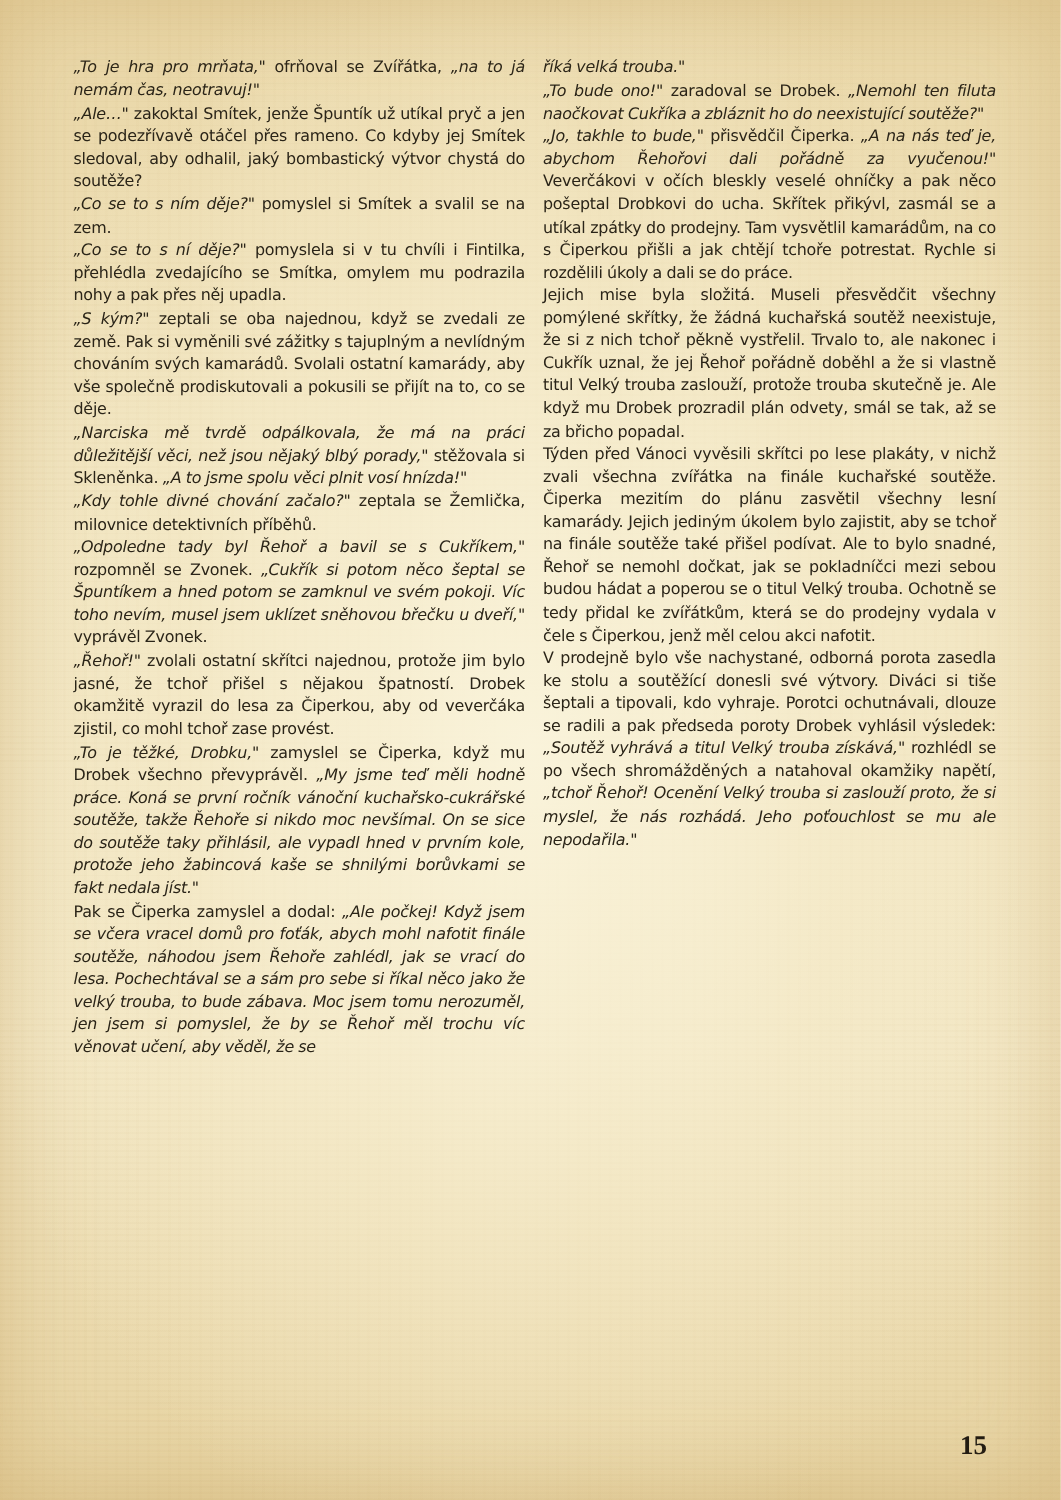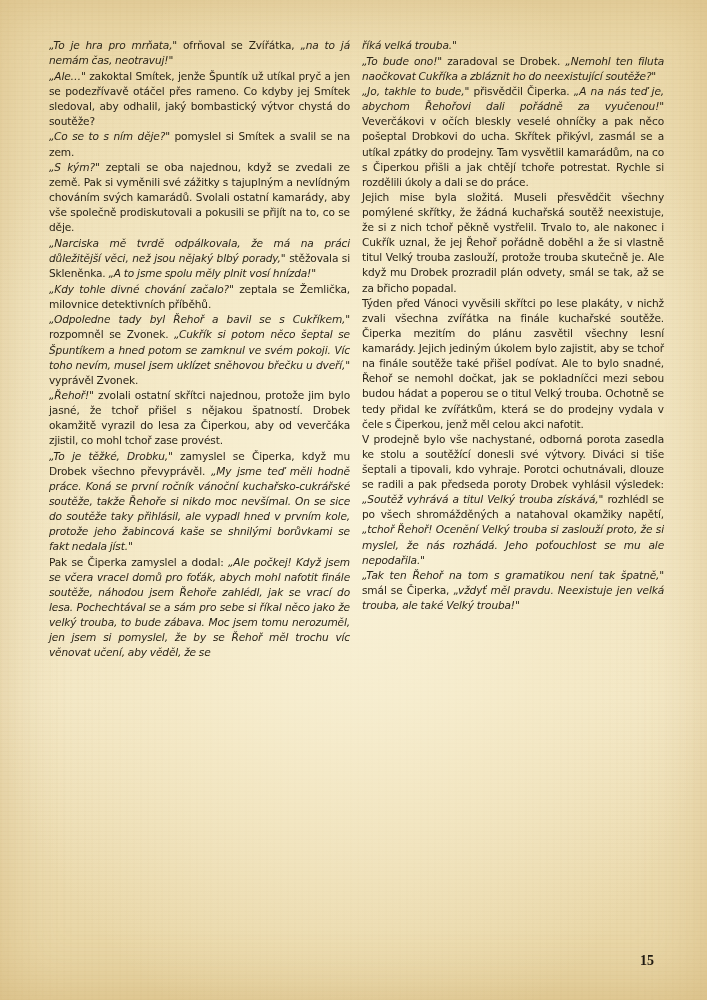--- a/index.html
+++ b/index.html
@@ -30,42 +30,42 @@
       letter-spacing: -0.15px;
       word-spacing: -0.3px;
     }
     .col-left { left: 49px; width: 301px; }
     .col-right { left: 362px; width: 302px; }
     .para { margin: 0 0 0.6px 0; text-indent: 0; }
     .it { font-style: italic; }
     .page-number {
       position: absolute; left: 640px; top: 953px;
       font-family: "Liberation Serif", serif;
-      font-weight: bold; font-size: 14px; color: #1c1710;
+      font-weight: bold; font-size: 18px; color: #1c1710;
     }
   </style>
 </head>
 <body>
 
 <div class="page">
   <div class="col col-left">
       <p class="para"><span class="it">„To je hra pro mrňata,"</span><span class="rm"> ofrňoval se Zvířátka, </span><span class="it">„na to já nemám čas, neotravuj!"</span></p>
       <p class="para"><span class="it">„Ale…"</span><span class="rm"> zakoktal Smítek, jenže Špuntík už utíkal pryč a jen se podezřívavě otáčel přes rameno. Co kdyby jej Smítek sledoval, aby odhalil, jaký bombastický výtvor chystá do soutěže?</span></p>
       <p class="para"><span class="it">„Co se to s ním děje?"</span><span class="rm"> pomyslel si Smítek a svalil se na zem.</span></p>
+      <p class="para"><span class="it">„Co se to s ní děje?"</span><span class="rm"> pomyslela si v tu chvíli i Fintilka, přehlédla zvedajícího se Smítka, omylem mu podrazila nohy a pak přes něj upadla.</span></p>
       <p class="para"><span class="it">„S kým?"</span><span class="rm"> zeptali se oba najednou, když se zvedali ze země. Pak si vyměnili své zážitky s tajuplným a nevlídným chováním svých kamarádů. Svolali ostatní kamarády, aby vše společně prodiskutovali a pokusili se přijít na to, co se děje.</span></p>
-      <p class="para"><span class="it">„Narciska mě tvrdě odpálkovala, že má na práci důležitější věci, než jsou nějaký blbý porady,"</span><span class="rm"> stěžovala si Skleněnka. </span><span class="it">„A to jsme spolu měly plnit vosí hnízda!"</span></p>
+      <p class="para"><span class="it">„Narciska mě tvrdě odpálkovala, že má na práci důležitější věci, než jsou nějaký blbý porady,"</span><span class="rm"> stěžovala si Skleněnka. </span><span class="it">„A to jsme spolu věci plnit vosí hnízda!"</span></p>
       <p class="para"><span class="it">„Kdy tohle divné chování začalo?"</span><span class="rm"> zeptala se Žemlička, milovnice detektivních příběhů.</span></p>
       <p class="para"><span class="it">„Odpoledne tady byl Řehoř a bavil se s Cukříkem,"</span><span class="rm"> rozpomněl se Zvonek. </span><span class="it">„Cukřík si potom něco šeptal se Špuntíkem a hned potom se zamknul ve svém pokoji. Víc toho nevím, musel jsem uklízet sněhovou břečku u dveří,"</span><span class="rm"> vyprávěl Zvonek.</span></p>
       <p class="para"><span class="it">„Řehoř!"</span><span class="rm"> zvolali ostatní skřítci najednou, protože jim bylo jasné, že tchoř přišel s nějakou špatností. Drobek okamžitě vyrazil do lesa za Čiperkou, aby od veverčáka zjistil, co mohl tchoř zase provést.</span></p>
       <p class="para"><span class="it">„To je těžké, Drobku,"</span><span class="rm"> zamyslel se Čiperka, když mu Drobek všechno převyprávěl. </span><span class="it">„My jsme teď měli hodně práce. Koná se první ročník vánoční kuchařsko-cukrářské soutěže, takže Řehoře si nikdo moc nevšímal. On se sice do soutěže taky přihlásil, ale vypadl hned v prvním kole, protože jeho žabincová kaše se shnilými borůvkami se fakt nedala jíst."</span></p>
       <p class="para"><span class="rm">Pak se Čiperka zamyslel a dodal: </span><span class="it">„Ale počkej! Když jsem se včera vracel domů pro foťák, abych mohl nafotit finále soutěže, náhodou jsem Řehoře zahlédl, jak se vrací do lesa. Pochechtával se a sám pro sebe si říkal něco jako že velký trouba, to bude zábava. Moc jsem tomu nerozuměl, jen jsem si pomyslel, že by se Řehoř měl trochu víc věnovat učení, aby věděl, že se</span></p>
     </div>
   <div class="col col-right">
       <p class="para"><span class="it">říká velká trouba."</span></p>
       <p class="para"><span class="it">„To bude ono!"</span><span class="rm"> zaradoval se Drobek. </span><span class="it">„Nemohl ten filuta naočkovat Cukříka a zbláznit ho do neexistující soutěže?"</span></p>
       <p class="para"><span class="it">„Jo, takhle to bude,"</span><span class="rm"> přisvědčil Čiperka. </span><span class="it">„A na nás teď je, abychom Řehořovi dali pořádně za vyučenou!"</span><span class="rm"> Veverčákovi v očích bleskly veselé ohníčky a pak něco pošeptal Drobkovi do ucha. Skřítek přikývl, zasmál se a utíkal zpátky do prodejny. Tam vysvětlil kamarádům, na co s Čiperkou přišli a jak chtějí tchoře potrestat. Rychle si rozdělili úkoly a dali se do práce.</span></p>
       <p class="para"><span class="rm">Jejich mise byla složitá. Museli přesvědčit všechny pomýlené skřítky, že žádná kuchařská soutěž neexistuje, že si z nich tchoř pěkně vystřelil. Trvalo to, ale nakonec i Cukřík uznal, že jej Řehoř pořádně doběhl a že si vlastně titul Velký trouba zaslouží, protože trouba skutečně je. Ale když mu Drobek prozradil plán odvety, smál se tak, až se za břicho popadal.</span></p>
       <p class="para"><span class="rm">Týden před Vánoci vyvěsili skřítci po lese plakáty, v nichž zvali všechna zvířátka na finále kuchařské soutěže. Čiperka mezitím do plánu zasvětil všechny lesní kamarády. Jejich jediným úkolem bylo zajistit, aby se tchoř na finále soutěže také přišel podívat. Ale to bylo snadné, Řehoř se nemohl dočkat, jak se pokladníčci mezi sebou budou hádat a poperou se o titul Velký trouba. Ochotně se tedy přidal ke zvířátkům, která se do prodejny vydala v čele s Čiperkou, jenž měl celou akci nafotit.</span></p>
       <p class="para"><span class="rm">V prodejně bylo vše nachystané, odborná porota zasedla ke stolu a soutěžící donesli své výtvory. Diváci si tiše šeptali a tipovali, kdo vyhraje. Porotci ochutnávali, dlouze se radili a pak předseda poroty Drobek vyhlásil výsledek: </span><span class="it">„Soutěž vyhrává a titul Velký trouba získává,"</span><span class="rm"> rozhlédl se po všech shromážděných a natahoval okamžiky napětí, </span><span class="it">„tchoř Řehoř! Ocenění Velký trouba si zaslouží proto, že si myslel, že nás rozhádá. Jeho poťouchlost se mu ale nepodařila."</span></p>
-      <p class="para"><span class="it">„Tak ten Řehoř na tom s gramatikou není tak špatně,"</span><span class="rm"> smál se Čiperka, </span><span class="it">„vždyť měl pravdu. Neexistuje jen velká trouba, ale také Velký trouba!"</span></p>
     </div>
   <div class="page-number">15</div>
 </div>
 
 </body></html>

